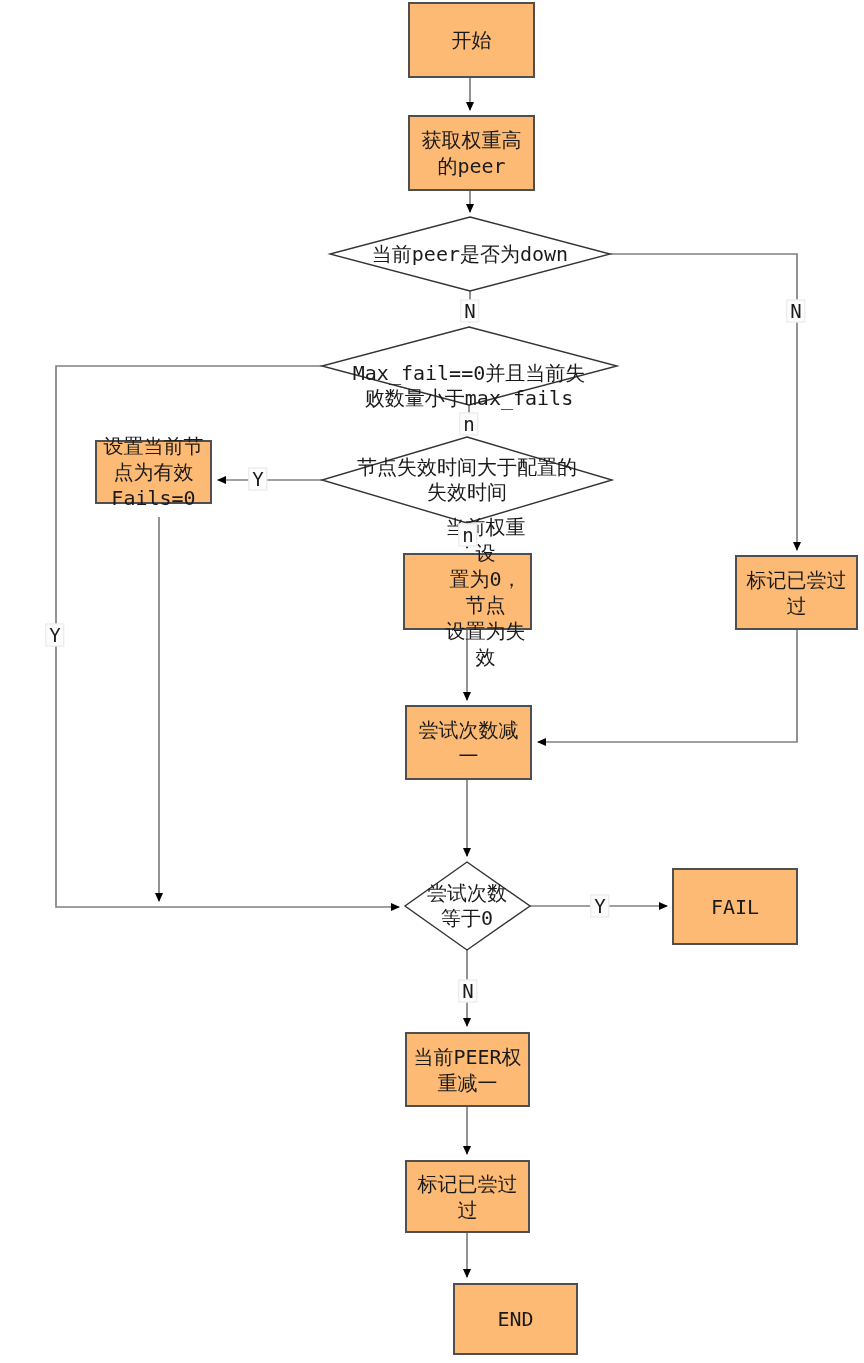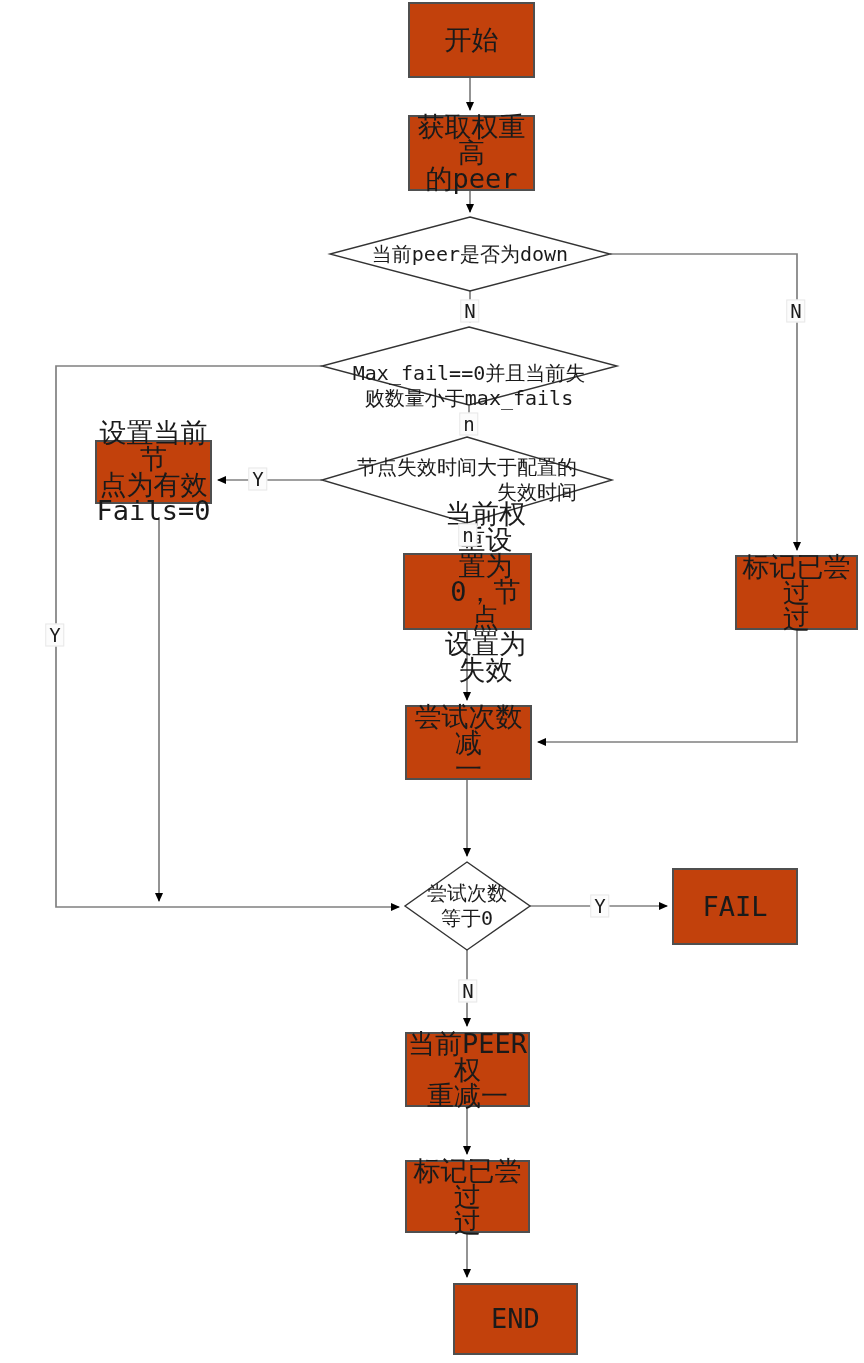--- a/index.html
+++ b/index.html
@@ -8,24 +8,24 @@
     width:864px;height:1363px;
     background:#ffffff;
     font-family:"DejaVu Sans Mono","DejaVu Sans",monospace;
     color:#1a1a1a;
     overflow:hidden;
   }
   #wires{position:absolute;left:0;top:0;width:864px;height:1363px;}
   .box{
     position:absolute;
     border:2px solid #4f4f4f;
-    background:#c2410c;
+    background:#fdba74;
     display:flex;align-items:center;justify-content:center;
     text-align:center;
-    font-size:27px;line-height:26px;
+    font-size:20px;line-height:26px;
     white-space:pre-line;
     box-sizing:border-box;
   }
   .dlabel{
     position:absolute;
     display:flex;align-items:center;justify-content:center;
     text-align:center;
     font-size:20px;line-height:25px;
     white-space:pre-line;
     transform:translate(-50%,-50%);
@@ -120,21 +120,21 @@
   <div class="box" style="left:405px;top:1160px;width:125px;height:73px;">标记已尝过
 过</div>
 
   <div class="box" style="left:405px;top:1283px;width:125px;height:72px;margin-left:48px;">END</div>
 
   <div class="dlabel" style="left:470px;top:254px;width:270px;">当前peer是否为down</div>
 
   <div class="dlabel" style="left:469px;top:386px;width:290px;">Max_fail==0并且当前失
 败数量小于max_fails</div>
 
-  <div class="dlabel" style="left:467px;top:480px;width:286px;text-align:right;">节点失效时间大于配置的
+  <div class="dlabel" style="left:467px;top:480px;width:286px;">节点失效时间大于配置的
 失效时间</div>
 
   <div class="dlabel" style="left:467px;top:906px;width:120px;">尝试次数
 等于0</div>
 
   <span class="lbl" style="left:470px;top:311px;">N</span>
 
   <span class="lbl" style="left:796px;top:311px;">N</span>
 
   <span class="lbl" style="left:469px;top:424px;">n</span>

